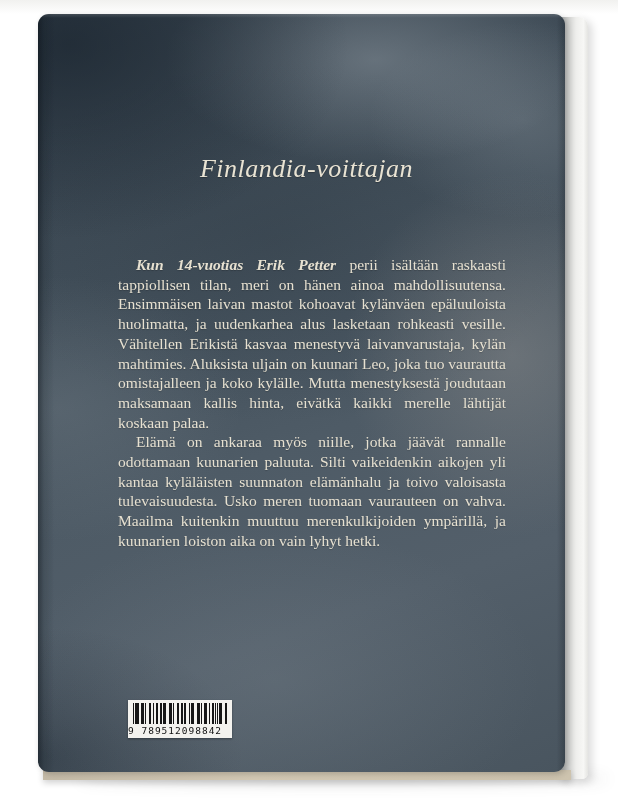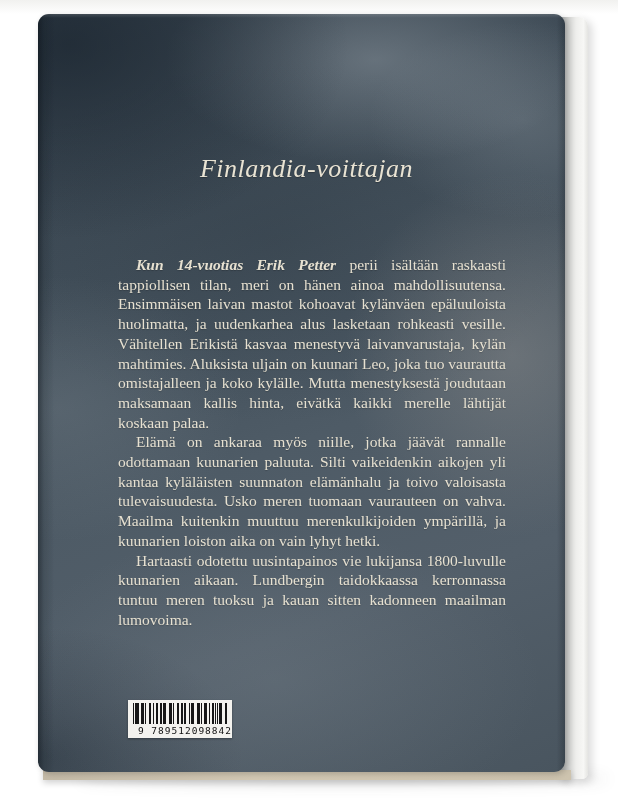--- a/index.html
+++ b/index.html
@@ -141,21 +141,21 @@
       repeating-linear-gradient(90deg, #161616 0 1px, rgba(0,0,0,0) 1px 4px),
       repeating-linear-gradient(90deg, rgba(0,0,0,0) 0 2px, #161616 2px 4px, rgba(0,0,0,0) 4px 7px),
       repeating-linear-gradient(90deg, rgba(0,0,0,0) 0 5px, #161616 5px 6px, rgba(0,0,0,0) 6px 11px);
   }
   .barcode .digits {
     font-family: "DejaVu Sans Mono", monospace;
     font-size: 9.5px;
     line-height: 13px;
     letter-spacing: 1px;
     color: #111111;
-    text-align: right;
+    text-align: left;
     white-space: nowrap;
   }
 </style>
 </head>
 <body>
 
 <div class="stage">
   <div class="book">
     <div class="book-shadow"></div>
     <div class="pages-edge"></div>
@@ -163,21 +163,20 @@
 
     <div class="cover">
 
       <div class="tagline">
         <div>Finlandia-voittajan</div>
       </div>
 
       <div class="blurb">
         <p><span class="lead">Kun 14-vuotias Erik Petter</span><span> perii isältään raskaasti tappiollisen tilan, meri on hänen ainoa mahdollisuutensa. Ensimmäisen laivan mastot kohoavat kylänväen epäluuloista huolimatta, ja uudenkarhea alus lasketaan rohkeasti vesille. Vähitellen Erikistä kasvaa menestyvä laivanvarustaja, kylän mahtimies. Aluksista uljain on kuunari Leo, joka tuo vaurautta omistajalleen ja koko kylälle. Mutta menestyksestä joudutaan maksamaan kallis hinta, eivätkä kaikki merelle lähtijät koskaan palaa.</span></p>
         <p>Elämä on ankaraa myös niille, jotka jäävät rannalle odottamaan kuunarien paluuta. Silti vaikeidenkin aikojen yli kantaa kyläläisten suunnaton elämänhalu ja toivo valoisasta tulevaisuudesta. Usko meren tuomaan vaurauteen on vahva. Maailma kuitenkin muuttuu merenkulkijoiden ympärillä, ja kuunarien loiston aika on vain lyhyt hetki.</p>
-        <p>Hartaasti odotettu uusintapainos vie lukijansa 1800-luvulle kuunarien aikaan. Lundbergin taidokkaassa kerronnassa tuntuu meren tuoksu ja kauan sitten kadonneen maailman lumovoima.</p>
       </div>
 
 
       <div class="barcode">
         <div class="bars"></div>
         <div class="digits">9 789512098842</div>
       </div>
 
     </div>
   </div>

